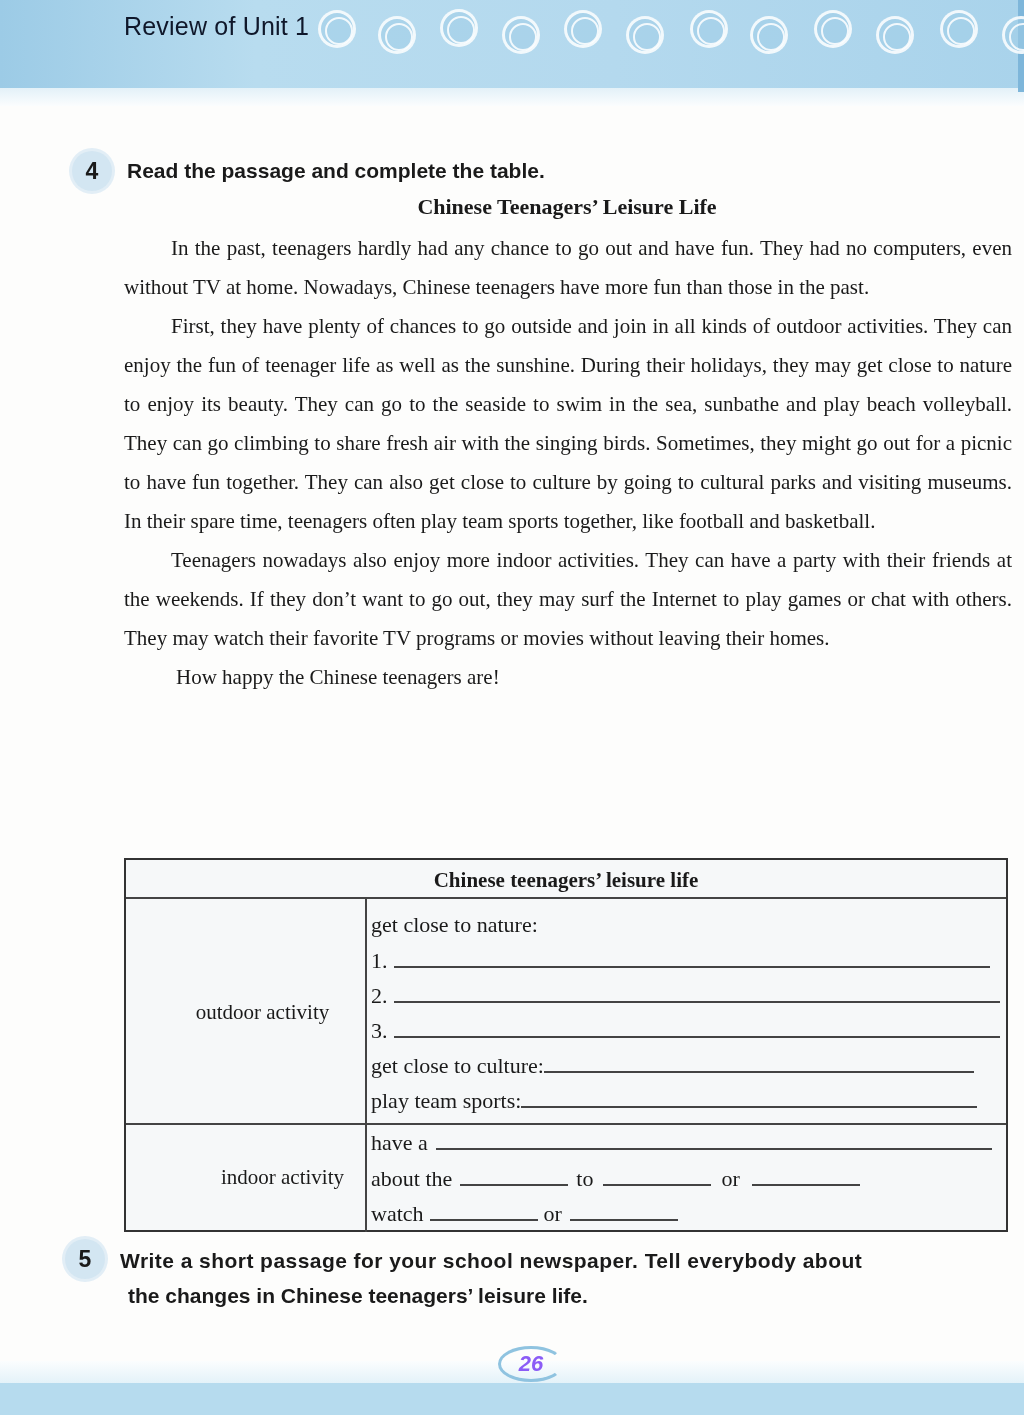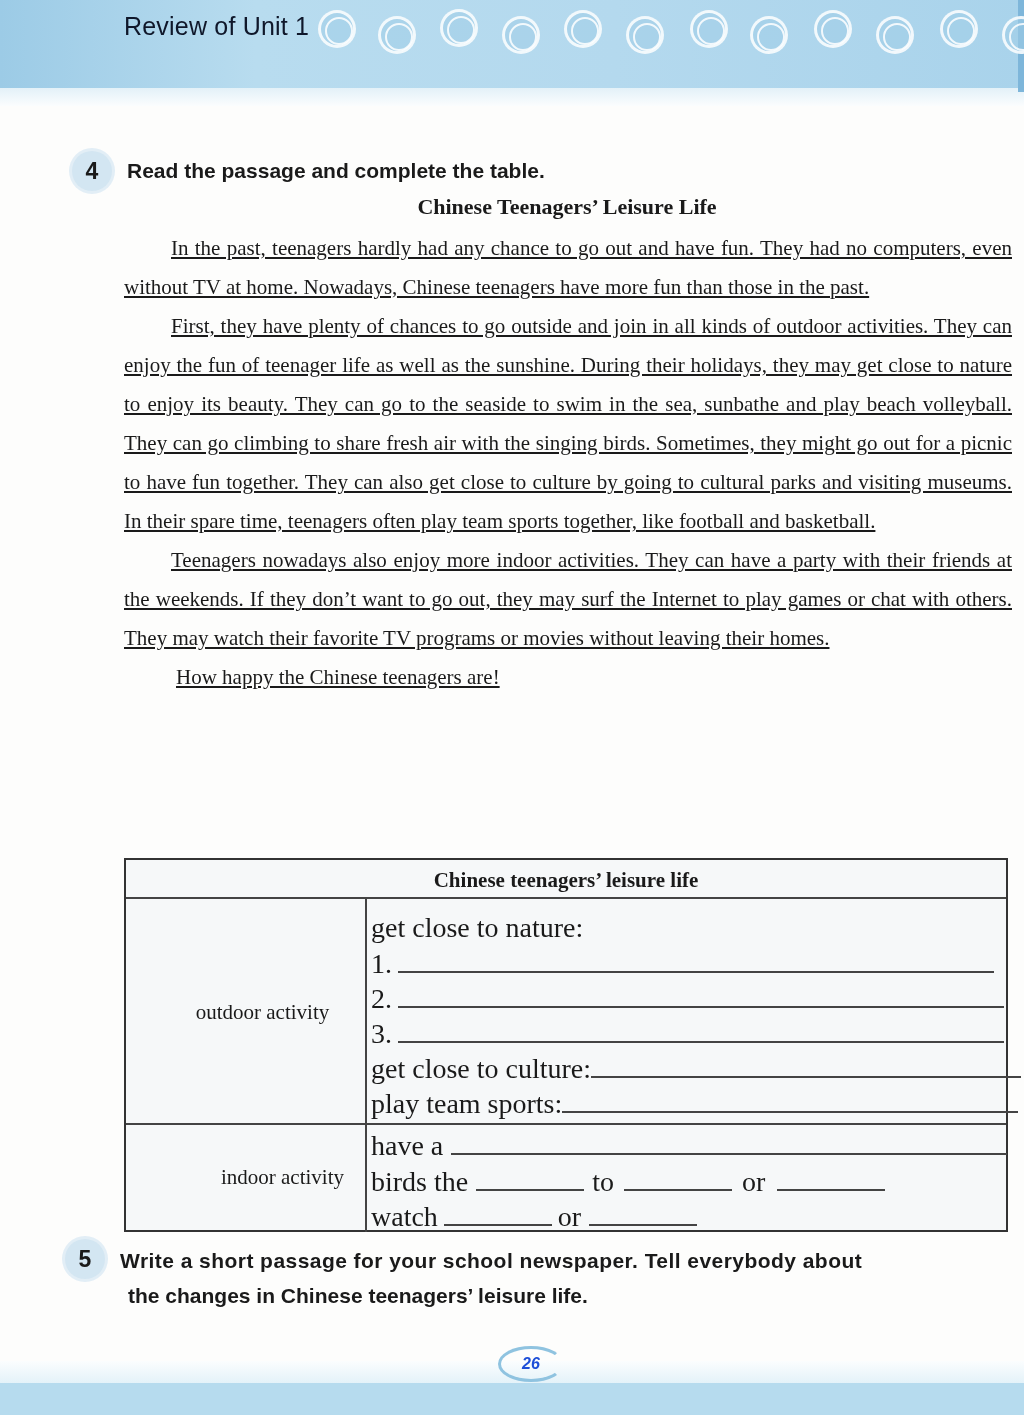--- a/index.html
+++ b/index.html
@@ -55,21 +55,21 @@
     .instruction {
       position: absolute; font-family: "Liberation Sans", sans-serif;
       font-weight: bold; font-size: 21px; color: #1a1a1a;
     }
     .passage-title {
       position: absolute; left: 0; width: 1134px; top: 194px;
       text-align: center; font-weight: bold; font-size: 22px;
     }
     .passage {
       position: absolute; left: 124px; top: 229px; width: 888px;
-      font-size: 21px; line-height: 39px; text-align: justify; text-decoration: underline;
+      font-size: 21px; line-height: 39px; text-align: justify;
     }
     .passage p { text-indent: 47px; }
     .passage p.closing { text-indent: 52px; }
 
     
     .leisure-table {
       position: absolute; left: 124px; top: 858px; width: 884px; height: 374px;
       border: 2px solid #333;
       background: #f6f8f9;
     }
@@ -81,21 +81,21 @@
     .t-divider-v {
       position: absolute; left: 239px; top: 39px; width: 2px; height: 333px; background: #444;
     }
     .t-divider-h {
       position: absolute; left: 0; top: 263px; width: 100%; height: 2px; background: #444;
     }
     .row-label {
       position: absolute; left: 0; width: 273px; text-align: center; font-size: 21px;
     }
     .cell-line {
-      position: absolute; left: 245px; font-size: 28px; white-space: nowrap;
+      position: absolute; left: 245px; font-size: 22px; white-space: nowrap;
     }
     .blank {
       display: inline-block; border-bottom: 2px solid #444; height: 20px; vertical-align: baseline;
     }
 
     
     .footer-band {
       position: absolute; left: 0; top: 1383px; width: 1024px; height: 32px;
       background: #b6dbee;
     }
@@ -103,21 +103,21 @@
       position: absolute; left: 0; top: 1361px; width: 1024px; height: 22px;
       background: linear-gradient(180deg, #fbfdfe 0%, #e4f2f9 100%);
     }
     .page-num-wrap {
       position: absolute; left: 498px; top: 1346px; width: 66px; height: 36px;
       border-radius: 50%; border: 3px solid #8fc3e0; border-right-color: transparent;
       display: flex; align-items: center; justify-content: center;
     }
     .page-num {
       font-family: "Liberation Sans", sans-serif; font-weight: bold; font-style: italic;
-      font-size: 16px; color: #1d4ed8;
+      font-size: 22px; color: #8b5cf6;
     }
   </style>
 </head>
 <body>
 
 <div class="header-band"></div>
 <div class="header-fade"></div>
 <div class="header-edge"></div>
 <div class="unit-title">Review of Unit 1</div>
 
@@ -174,21 +174,21 @@
   <div class="cell-line" style="top:193px;">
     <span>get close to culture:</span><span class="blank" style="width:430px;"></span>
   </div>
 
   <div class="row-label" style="top:305px;padding-left:40px;">indoor activity</div>
 
   <div class="cell-line" style="top:270px;">
     <span>have a</span><span class="blank" style="width:556px;margin-left:8px;"></span>
   </div>
   <div class="cell-line" style="top:306px;">
-    <span>birds the</span><span class="blank" style="width:108px;margin:0 8px;"></span><span>to</span><span class="blank" style="width:108px;margin:0 10px;"></span><span>or</span><span class="blank" style="width:108px;margin-left:12px;"></span>
+    <span>about the</span><span class="blank" style="width:108px;margin:0 8px;"></span><span>to</span><span class="blank" style="width:108px;margin:0 10px;"></span><span>or</span><span class="blank" style="width:108px;margin-left:12px;"></span>
   </div>
   <div class="cell-line" style="top:341px;">
     <span>watch</span><span class="blank" style="width:108px;margin:0 6px;"></span><span>or</span><span class="blank" style="width:108px;margin-left:8px;"></span>
   </div>
 </div>
 
 <div class="section-badge" style="left:61px;top:1235px;">
   <div class="burst"></div>
   <span>5</span>
 </div>

